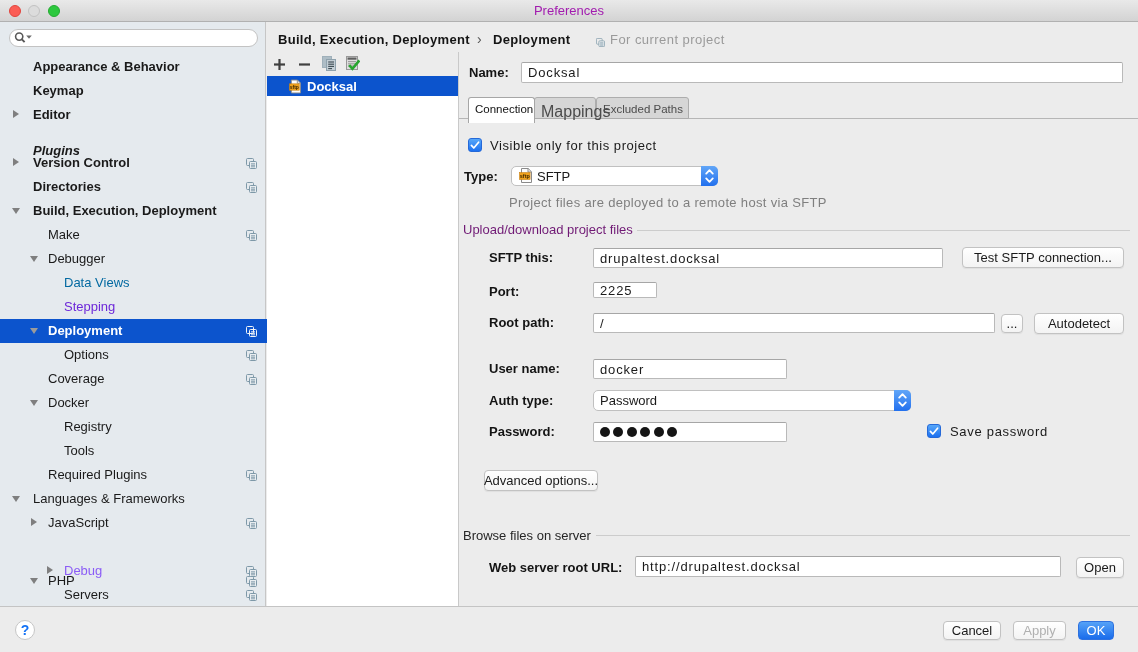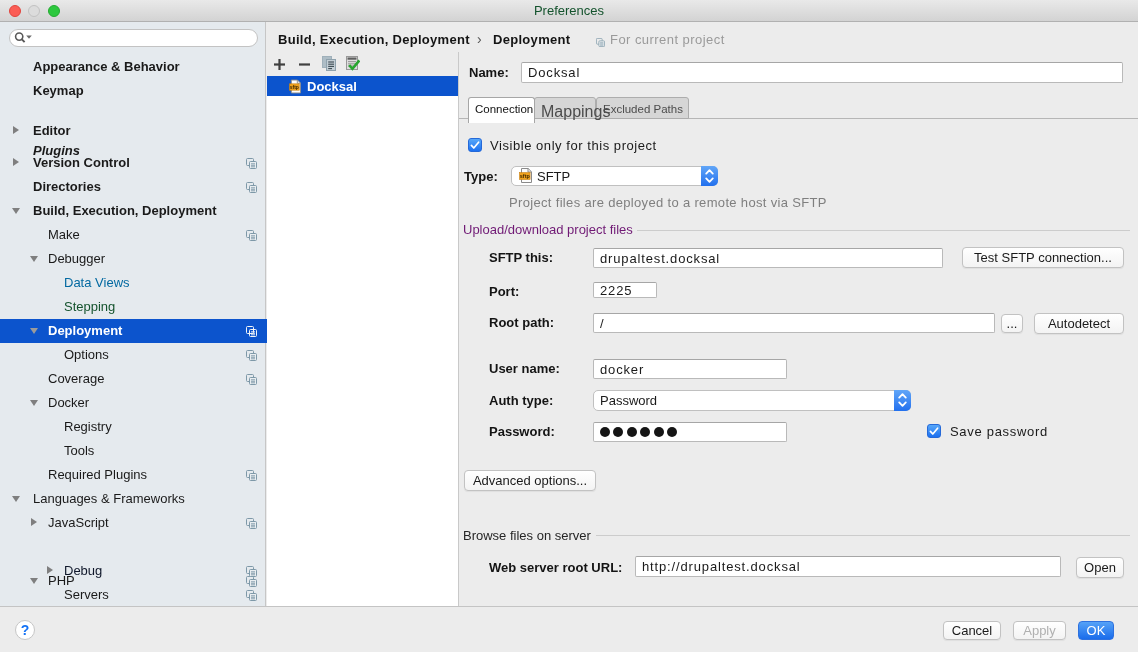--- a/index.html
+++ b/index.html
@@ -8,35 +8,35 @@
 .txt{position:absolute;white-space:nowrap}
 .fld{position:absolute;background:#fff;border:1px solid #b9b9b9;border-top-color:#a6a6a6;border-radius:2px;display:flex;align-items:center;padding:0 6px;white-space:nowrap;letter-spacing:0.85px}
 .btn{position:absolute;background:linear-gradient(#ffffff,#f3f3f3);border:1px solid #c2c2c2;border-radius:4px;display:flex;align-items:center;justify-content:center;white-space:nowrap;color:#1a1a1a;box-shadow:0 1px 1px rgba(0,0,0,0.06)}
 .trow{position:absolute;left:0;width:294px;height:24px;display:flex;align-items:center;white-space:nowrap}
 </style></head><body>
 <div id="win">
 <div class="abs" style="left:0;top:0;width:1138px;height:22px;background:linear-gradient(#e9e9e9,#d3d3d3);border-bottom:1px solid #b1b1b1"></div>
 <div class="abs" style="left:9px;top:5px;width:12px;height:12px;border-radius:50%;background:#fb5d55;border:1px solid #e1453e"></div>
 <div class="abs" style="left:28px;top:5px;width:12px;height:12px;border-radius:50%;background:#dcdcdc;border:1px solid #c2c2c2"></div>
 <div class="abs" style="left:48px;top:5px;width:12px;height:12px;border-radius:50%;background:#2dc83e;border:1px solid #24ab31"></div>
-<div class="txt" style="left:0;top:3px;width:1138px;text-align:center;color:#14532d">Preferences</div>
+<div class="txt" style="left:0;top:3px;width:1138px;text-align:center;color:#a21caf">Preferences</div>
 <div class="abs" style="left:0;top:22px;width:266px;height:585px;background:#e5eaee;border-right:1px solid #c6c6c6"></div>
 <div class="abs" style="left:9px;top:29px;width:249px;height:18px;background:#fff;border:1px solid #c3c3c3;border-radius:9px"></div>
 <div class="abs" style="left:14px;top:32px"><svg width="22" height="12" viewBox="0 0 22 12">
         <circle cx="5.2" cy="4.6" r="3.6" fill="none" stroke="#585858" stroke-width="1.6"></circle>
         <line x1="7.9" y1="7.3" x2="10.6" y2="10.2" stroke="#585858" stroke-width="1.9"></line>
         <path d="M12.2 3.6 L17.8 3.6 L15 6.8 Z" fill="#6b6b6b"></path>
       </svg></div>
 <div class="trow" style="top:55px;">
       <div style="position:absolute;left:33px;top:4px;font-weight:bold;color:#1a1a1a">Appearance &amp; Behavior</div>
     </div>
 <div class="trow" style="top:79px;">
       <div style="position:absolute;left:33px;top:4px;font-weight:bold;color:#1a1a1a">Keymap</div>
     </div>
-<div class="trow" style="top:119px;padding-left:18px;">
+<div class="trow" style="top:103px;padding-left:18px;">
       <div style="position:absolute;left:13px;top:7px;width:0;height:0;border-top:4.5px solid transparent;border-bottom:4.5px solid transparent;border-left:6px solid #7f7f7f"></div>
       <div style="position:absolute;left:33px;top:4px;font-weight:bold;color:#1a1a1a">Editor</div>
     </div>
 <div class="trow" style="top:139px;font-style:italic;">
       <div style="position:absolute;left:33px;top:4px;font-weight:bold;color:#1a1a1a">Plugins</div>
     </div>
 <div class="trow" style="top:151px;">
       <div style="position:absolute;left:13px;top:7px;width:0;height:0;border-top:4.5px solid transparent;border-bottom:4.5px solid transparent;border-left:6px solid #7f7f7f"></div>
       <div style="position:absolute;left:33px;top:4px;font-weight:bold;color:#1a1a1a">Version Control</div>
       <div style="position:absolute;left:246px;top:6px"><svg width="11" height="11" viewBox="0 0 11 11" style="opacity:1.0">
@@ -72,21 +72,21 @@
         </svg></div>
     </div>
 <div class="trow" style="top:247px;">
       <div style="position:absolute;left:30px;top:9px;width:0;height:0;border-left:4.5px solid transparent;border-right:4.5px solid transparent;border-top:6px solid #7f7f7f"></div>
       <div style="position:absolute;left:48px;top:4px;font-weight:normal;color:#1a1a1a">Debugger</div>
     </div>
 <div class="trow" style="top:271px;">
       <div style="position:absolute;left:64px;top:4px;font-weight:normal;color:#0369a1">Data Views</div>
     </div>
 <div class="trow" style="top:295px;">
-      <div style="position:absolute;left:64px;top:4px;font-weight:normal;color:#14532d">Stepping</div>
+      <div style="position:absolute;left:64px;top:4px;font-weight:normal;color:#6d28d9">Stepping</div>
     </div>
 <div class="trow" style="top:319px;background:#0c54cd;">
       <div style="position:absolute;left:30px;top:9px;width:0;height:0;border-left:4.5px solid transparent;border-right:4.5px solid transparent;border-top:6px solid #9b9b9b"></div>
       <div style="position:absolute;left:48px;top:4px;font-weight:bold;color:#ffffff">Deployment</div>
       <div style="position:absolute;left:246px;top:6px"><svg width="11" height="11" viewBox="0 0 11 11">
           <rect x="0.5" y="0.5" width="7" height="7" rx="1" fill="none" stroke="#f2f5f8" stroke-width="1"></rect>
           <rect x="3.5" y="3.5" width="7" height="7" rx="1" fill="none" stroke="#f2f5f8" stroke-width="1"></rect>
           <line x1="5" y1="5.8" x2="9" y2="5.8" stroke="#f2f5f8" stroke-width="0.9"></line>
           <line x1="5" y1="7.3" x2="9" y2="7.3" stroke="#f2f5f8" stroke-width="0.9"></line>
           <line x1="5" y1="8.8" x2="9" y2="8.8" stroke="#f2f5f8" stroke-width="0.9"></line>
@@ -153,21 +153,21 @@
       <div style="position:absolute;left:246px;top:6px"><svg width="11" height="11" viewBox="0 0 11 11" style="opacity:1.0">
           <rect x="0.5" y="0.5" width="7" height="7" rx="1" fill="none" stroke="#7e99a8" stroke-width="1"></rect>
           <rect x="3.5" y="3.5" width="7" height="7" rx="1" fill="#e8edf0" stroke="#7e99a8" stroke-width="1"></rect>
           <line x1="5" y1="5.8" x2="9" y2="5.8" stroke="#7e99a8" stroke-width="0.9"></line>
           <line x1="5" y1="7.3" x2="9" y2="7.3" stroke="#7e99a8" stroke-width="0.9"></line>
           <line x1="5" y1="8.8" x2="9" y2="8.8" stroke="#7e99a8" stroke-width="0.9"></line>
         </svg></div>
     </div>
 <div class="trow" style="top:559px;">
       <div style="position:absolute;left:47px;top:7px;width:0;height:0;border-top:4.5px solid transparent;border-bottom:4.5px solid transparent;border-left:6px solid #7f7f7f"></div>
-      <div style="position:absolute;left:64px;top:4px;font-weight:normal;color:#0f172a">Debug</div>
+      <div style="position:absolute;left:64px;top:4px;font-weight:normal;color:#8b5cf6">Debug</div>
       <div style="position:absolute;left:246px;top:6px"><svg width="11" height="11" viewBox="0 0 11 11" style="opacity:1.0">
           <rect x="0.5" y="0.5" width="7" height="7" rx="1" fill="none" stroke="#7e99a8" stroke-width="1"></rect>
           <rect x="3.5" y="3.5" width="7" height="7" rx="1" fill="#e8edf0" stroke="#7e99a8" stroke-width="1"></rect>
           <line x1="5" y1="5.8" x2="9" y2="5.8" stroke="#7e99a8" stroke-width="0.9"></line>
           <line x1="5" y1="7.3" x2="9" y2="7.3" stroke="#7e99a8" stroke-width="0.9"></line>
           <line x1="5" y1="8.8" x2="9" y2="8.8" stroke="#7e99a8" stroke-width="0.9"></line>
         </svg></div>
     </div>
 <div class="trow" style="top:583px;">
       <div style="position:absolute;left:64px;top:4px;font-weight:normal;color:#1a1a1a">Servers</div>
@@ -280,21 +280,21 @@
       <i style="width:10px;height:10px;border-radius:50%;background:#151515;display:block"></i>
       <i style="width:10px;height:10px;border-radius:50%;background:#151515;display:block"></i>
       <i style="width:10px;height:10px;border-radius:50%;background:#151515;display:block"></i>
     </div>
 <div class="abs" style="left:927px;top:424px;width:14px;height:14px;border-radius:3px;background:linear-gradient(#57a7f9,#1c70f0);border:1px solid #2569d8;display:flex;align-items:center;justify-content:center">
       <svg width="10" height="9" viewBox="0 0 10 9">
         <path d="M1.4 4.4 L3.8 7 L8.6 1.2" fill="none" stroke="#fff" stroke-width="1.7" stroke-linecap="round" stroke-linejoin="round"></path>
       </svg>
     </div>
 <div class="txt" style="left:950px;top:424px;letter-spacing:0.7px">Save password</div>
-<div class="btn" style="left:464px;top:470px;width:132px;height:21px">Advanced options...</div>
+<div class="btn" style="left:484px;top:470px;width:114px;height:21px">Advanced options...</div>
 <div class="txt" style="left:463px;top:528px;color:#262626">Browse files on server</div>
 <div class="abs" style="left:596px;top:535px;width:534px;height:1px;background:#cccccc"></div>
 <div class="lbl" style="left:489px;top:560px">Web server root URL:</div>
 <div class="fld" style="left:635px;top:556px;width:426px;height:21px">http://drupaltest.docksal</div>
 <div class="btn" style="left:1076px;top:557px;width:48px;height:21px">Open</div>
 <div class="abs" style="left:0;top:606px;width:1138px;height:1px;background:#c4c4c4"></div>
 <div class="abs" style="left:0;top:607px;width:1138px;height:45px;background:#ececec"></div>
 <div class="abs" style="left:15px;top:620px;width:20px;height:20px;border-radius:50%;background:#fff;border:1px solid #c6c6c6;display:flex;align-items:center;justify-content:center;color:#1372f5;font-size:14px;font-weight:bold">?</div>
 <div class="btn" style="left:943px;top:621px;width:58px;height:19px">Cancel</div>
 <div class="btn" style="left:1013px;top:621px;width:53px;height:19px;color:#b0b0b0">Apply</div>

